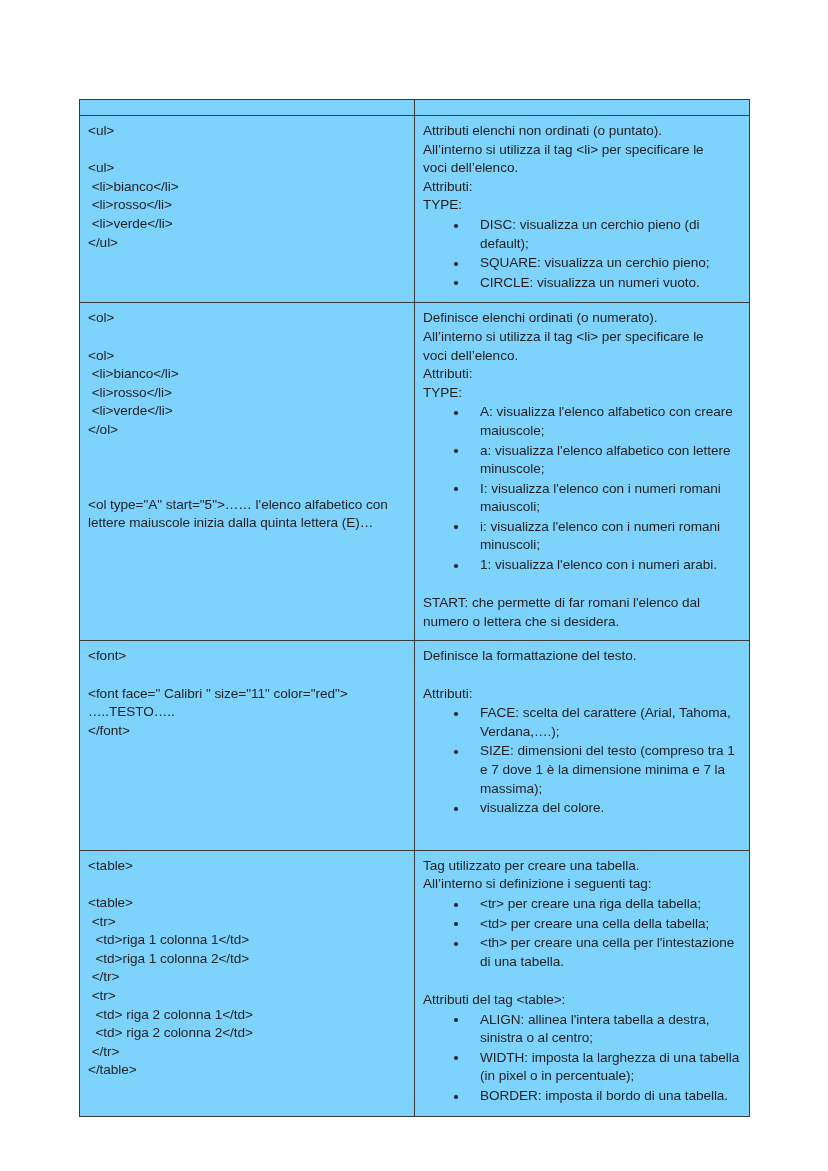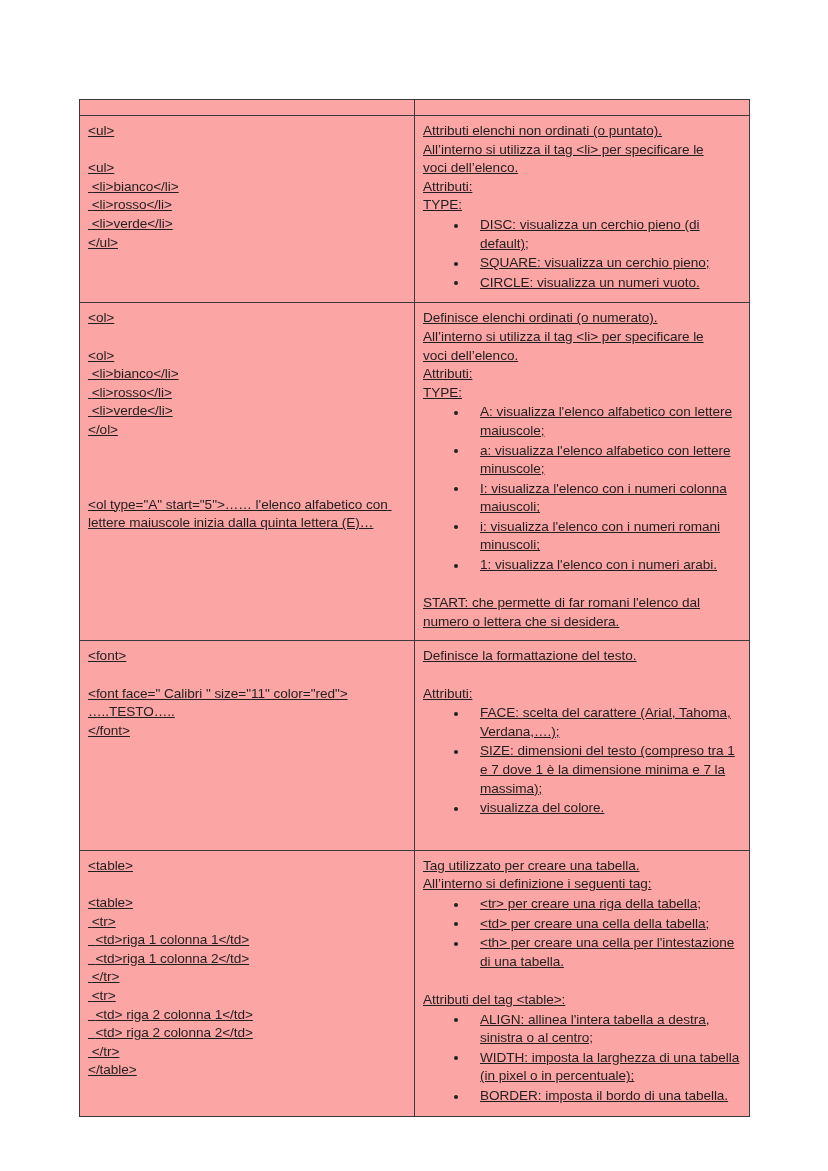--- a/index.html
+++ b/index.html
@@ -26,22 +26,21 @@
     left: 79px;
     top: 99px;
     width: 670px;
     border-collapse: collapse;
     table-layout: fixed;
   }
   .doc-table td {
     border: 1px solid #3b3b3b;
     vertical-align: top;
     padding: 0;
-    background: #fca5a5;
-    text-decoration: underline;
+    background: #7dd3fc;
   }
   col.c-left  { width: 335px; }
   col.c-right { width: 335px; }
 
   
   .hdr-cell { height: 15px; }
 
   .cell-inner {
     padding: 6px 7px 9px 8px;
   }
@@ -157,23 +156,23 @@
           </div>
         </td>
         <td>
           <div class="cell-inner right">
             <div class="line">Definisce elenchi ordinati (o numerato).</div>
             <div class="line">All’interno si utilizza il tag &lt;li&gt; per specificare le</div>
             <div class="line">voci dell’elenco.</div>
             <div class="line">Attributi:</div>
             <div class="line">TYPE:</div>
             <ul class="bullets">
-              <li><span class="dot"></span><span>A: visualizza l'elenco alfabetico con lettere maiuscole;</span></li>
+              <li><span class="dot"></span><span>A: visualizza l'elenco alfabetico con creare maiuscole;</span></li>
               <li><span class="dot"></span><span>a: visualizza l'elenco alfabetico con lettere minuscole;</span></li>
-              <li><span class="dot"></span><span>I: visualizza l'elenco con i numeri colonna maiuscoli;</span></li>
+              <li><span class="dot"></span><span>I: visualizza l'elenco con i numeri romani maiuscoli;</span></li>
               <li><span class="dot"></span><span>i: visualizza l'elenco con i numeri romani minuscoli;</span></li>
               <li><span class="dot"></span><span>1: visualizza l'elenco con i numeri arabi.</span></li>
             </ul>
             <div class="gap-md"></div>
             <div class="line">START: che permette di far romani l'elenco dal</div>
             <div class="line">numero o lettera che si desidera.</div>
           </div>
         </td>
       </tr>
 

